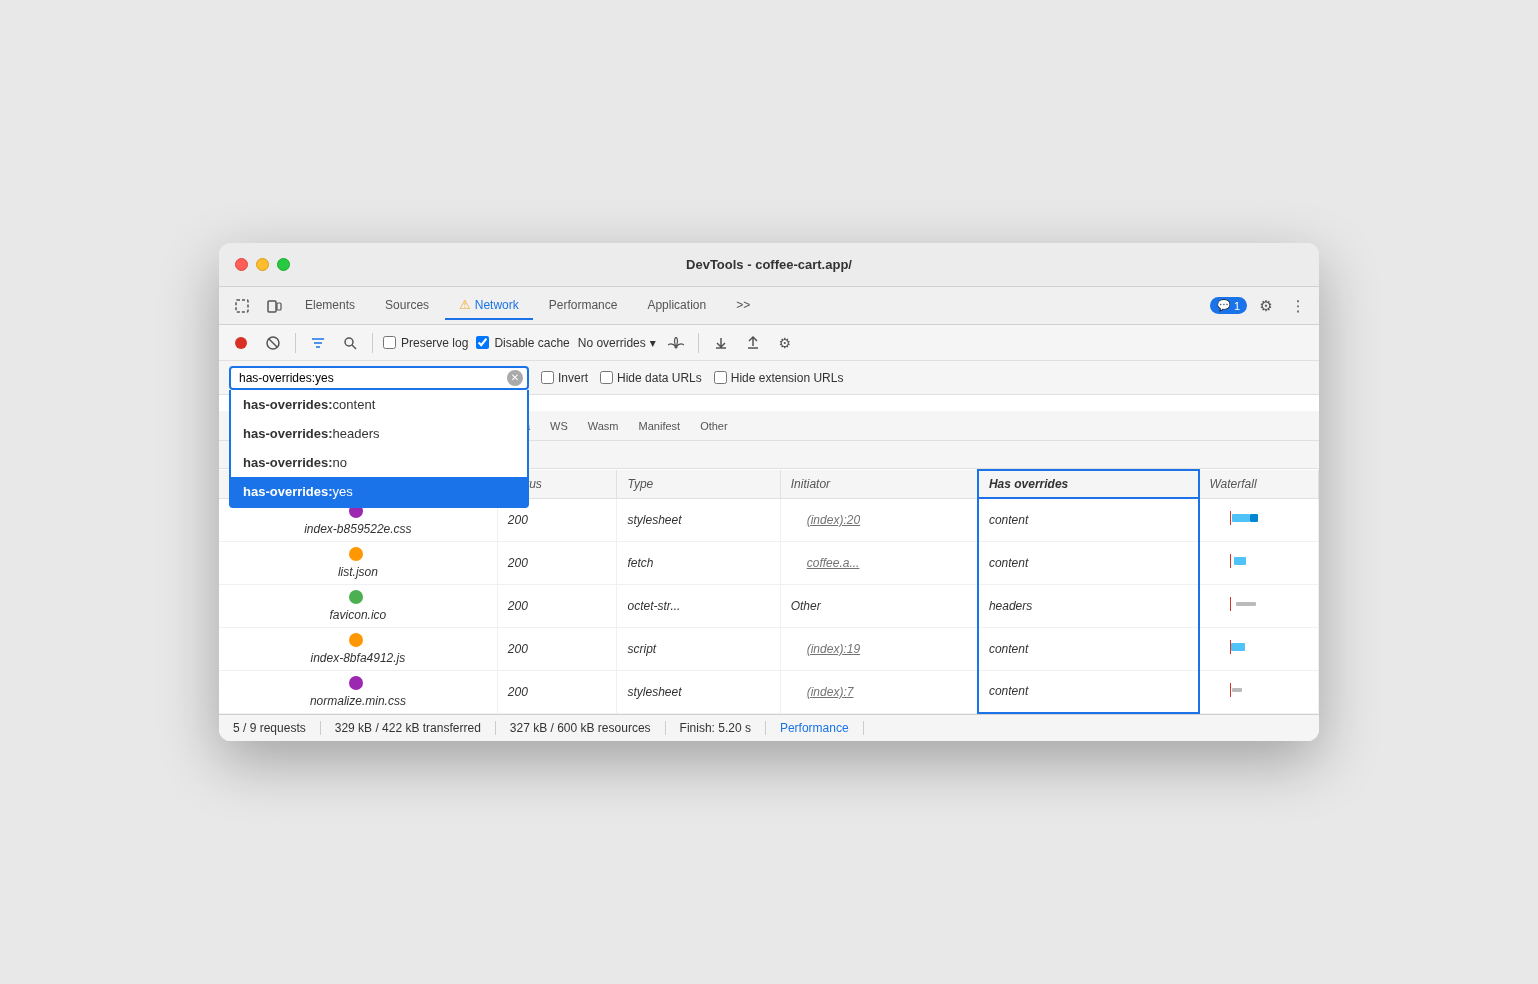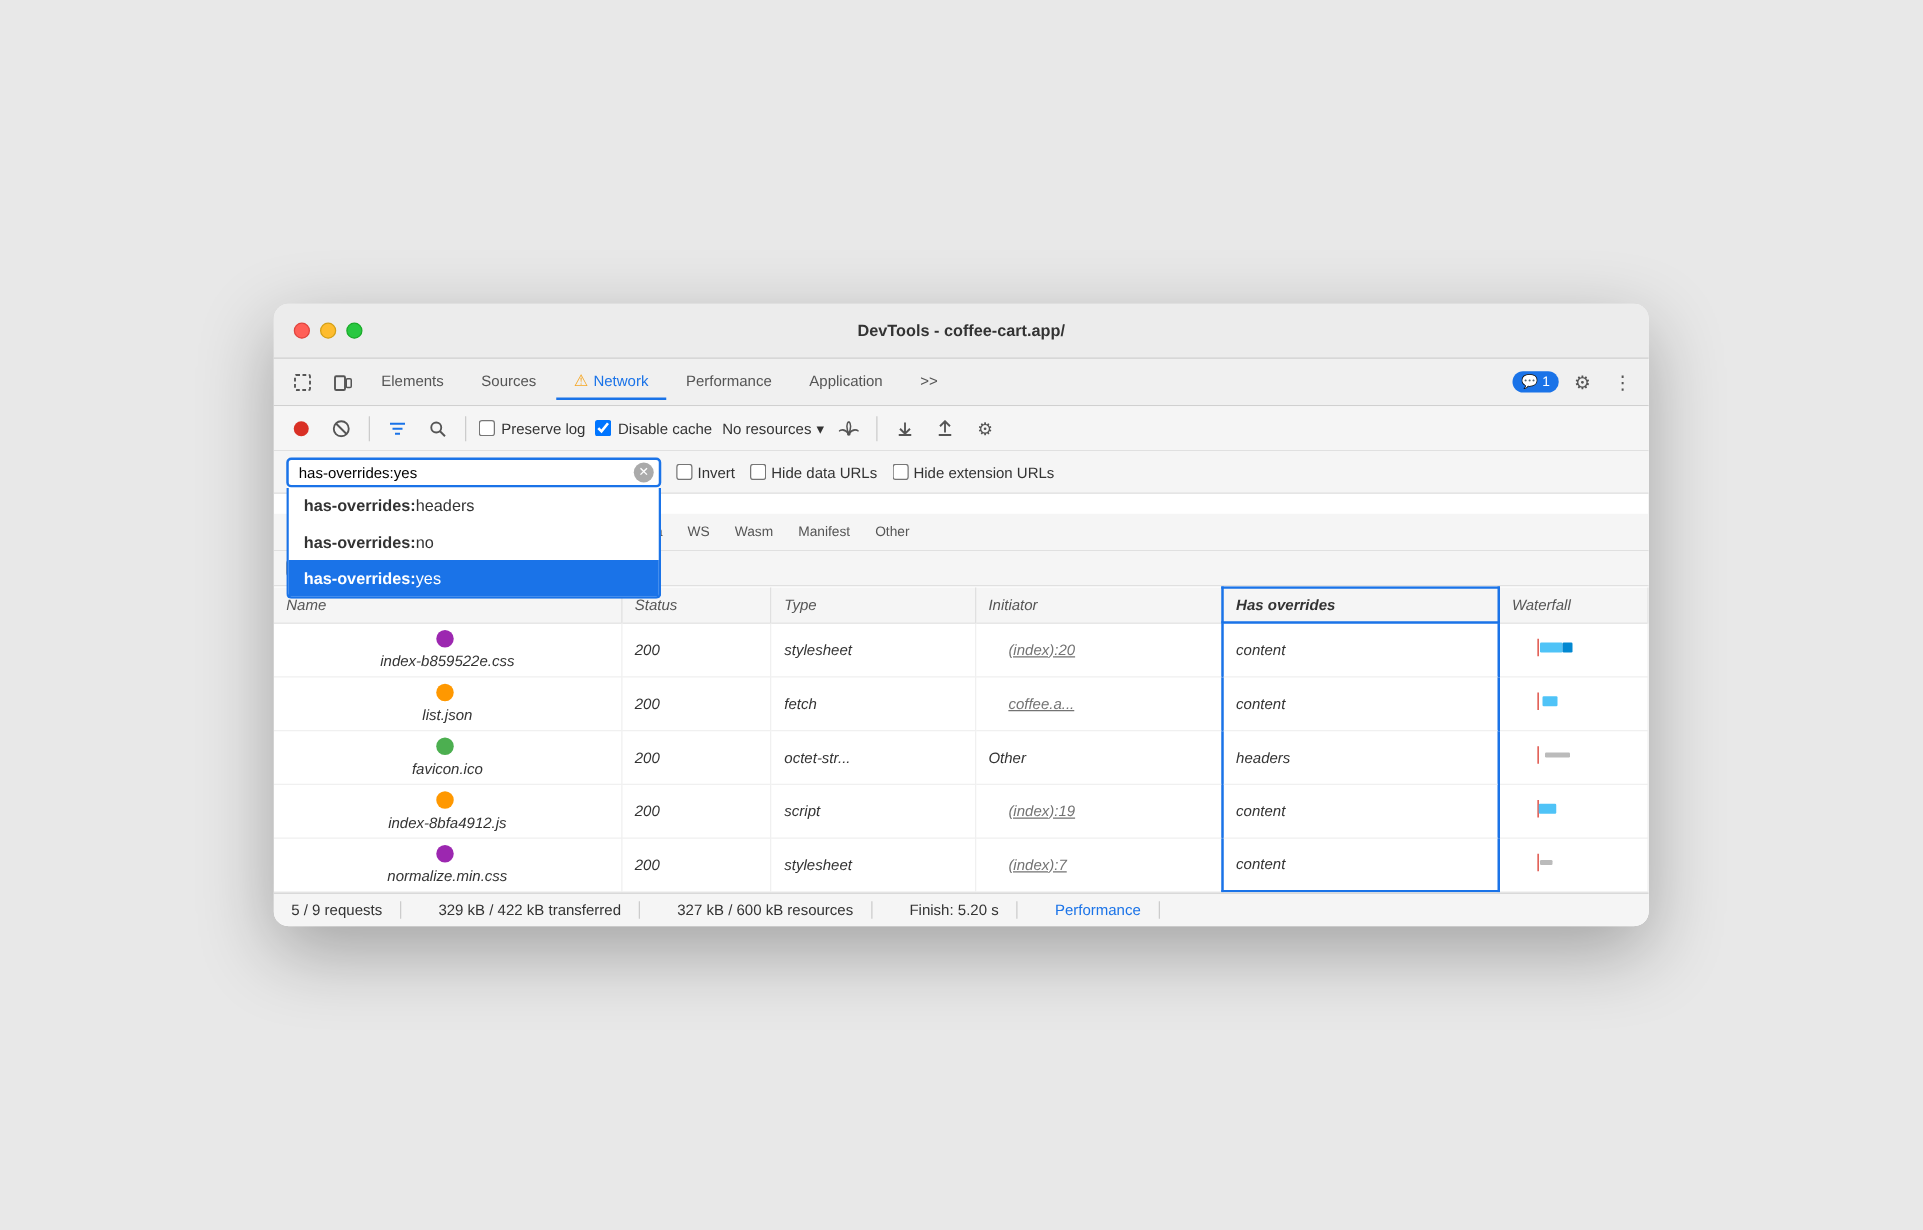--- a/index.html
+++ b/index.html
@@ -353,21 +353,21 @@
       text-decoration: underline;
       cursor: pointer;
       margin-left: 16px;
     }
     .status-bar {
       background: #f5f5f5;
       border-top: 1px solid #d0d0d0;
       padding: 6px 14px;
       display: flex;
       align-items: center;
-      gap: 16px;
+      gap: 0;
       font-size: 12px;
       color: #333;
     }
     .status-segment {
       padding: 0 14px;
       border-right: 1px solid #ccc;
       white-space: nowrap;
     }
     .status-segment:first-child { padding-left: 0; }
     .status-link { color: #1a73e8; cursor: pointer; }
@@ -486,21 +486,21 @@
       <div class="toolbar-divider"></div>
       <div class="toolbar-checkbox-group">
         <input type="checkbox" id="preserveLog" style="">
         <label for="preserveLog">Preserve log</label>
       </div>
       <div class="toolbar-checkbox-group">
         <input type="checkbox" id="disableCache" checked="" style="">
         <label for="disableCache">Disable cache</label>
       </div>
       <div class="throttle-select">
-        <span>No resources</span>
+        <span>No overrides</span>
         <span>▾</span>
       </div>
       <div class="toolbar-btn">
         <svg width="16" height="12" viewBox="0 0 16 12">
             <path d="M8 10 Q4 5 0 8M8 10 Q12 5 16 8M8 10 Q5 3 8 0 Q11 3 8 10" stroke="#555" stroke-width="1.2" fill="none"></path>
             <circle cx="8" cy="10" r="1.5" fill="#555"></circle>
           </svg>
       </div>
       <div class="toolbar-divider"></div>
       <div class="toolbar-btn">
@@ -515,20 +515,23 @@
       </div>
       <div class="toolbar-btn">⚙</div>
     </div>
 
     <div class="filter-bar">
       <div class="search-container">
         <input class="search-input-box" type="text" value="has-overrides:yes" placeholder="Filter" style="">
         <div class="search-clear">✕</div>
         
         <div class="autocomplete-dropdown">
+          <div class="autocomplete-item">
+            <span class="key">has-overrides:</span><span class="val">content</span>
+          </div>
           <div class="autocomplete-item">
             <span class="key">has-overrides:</span><span class="val">headers</span>
           </div>
           <div class="autocomplete-item">
             <span class="key">has-overrides:</span><span class="val">no</span>
           </div>
           <div class="autocomplete-item selected">
             <span class="key">has-overrides:</span><span class="val">yes</span>
           </div>
         </div>

